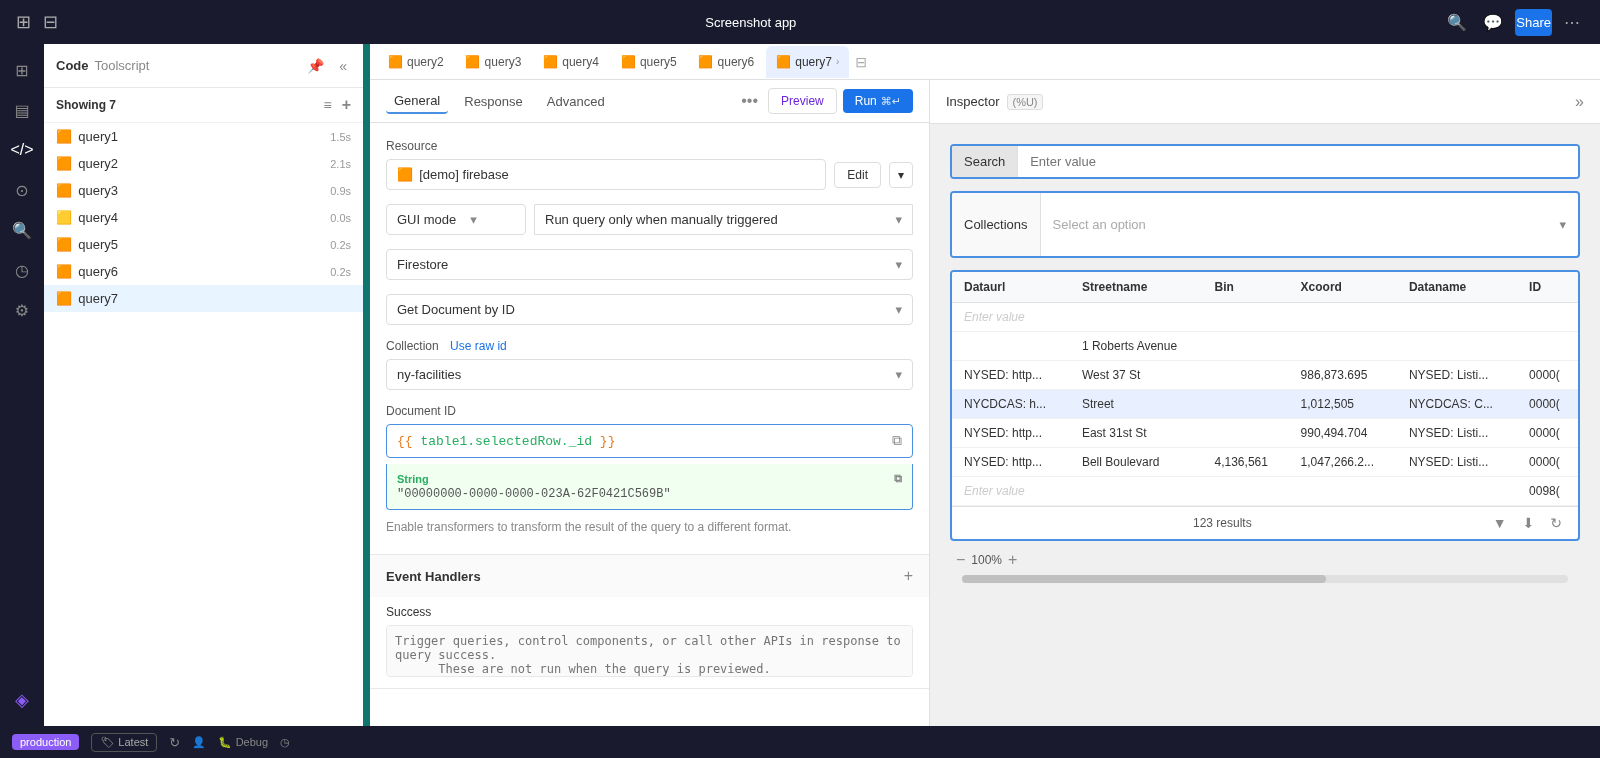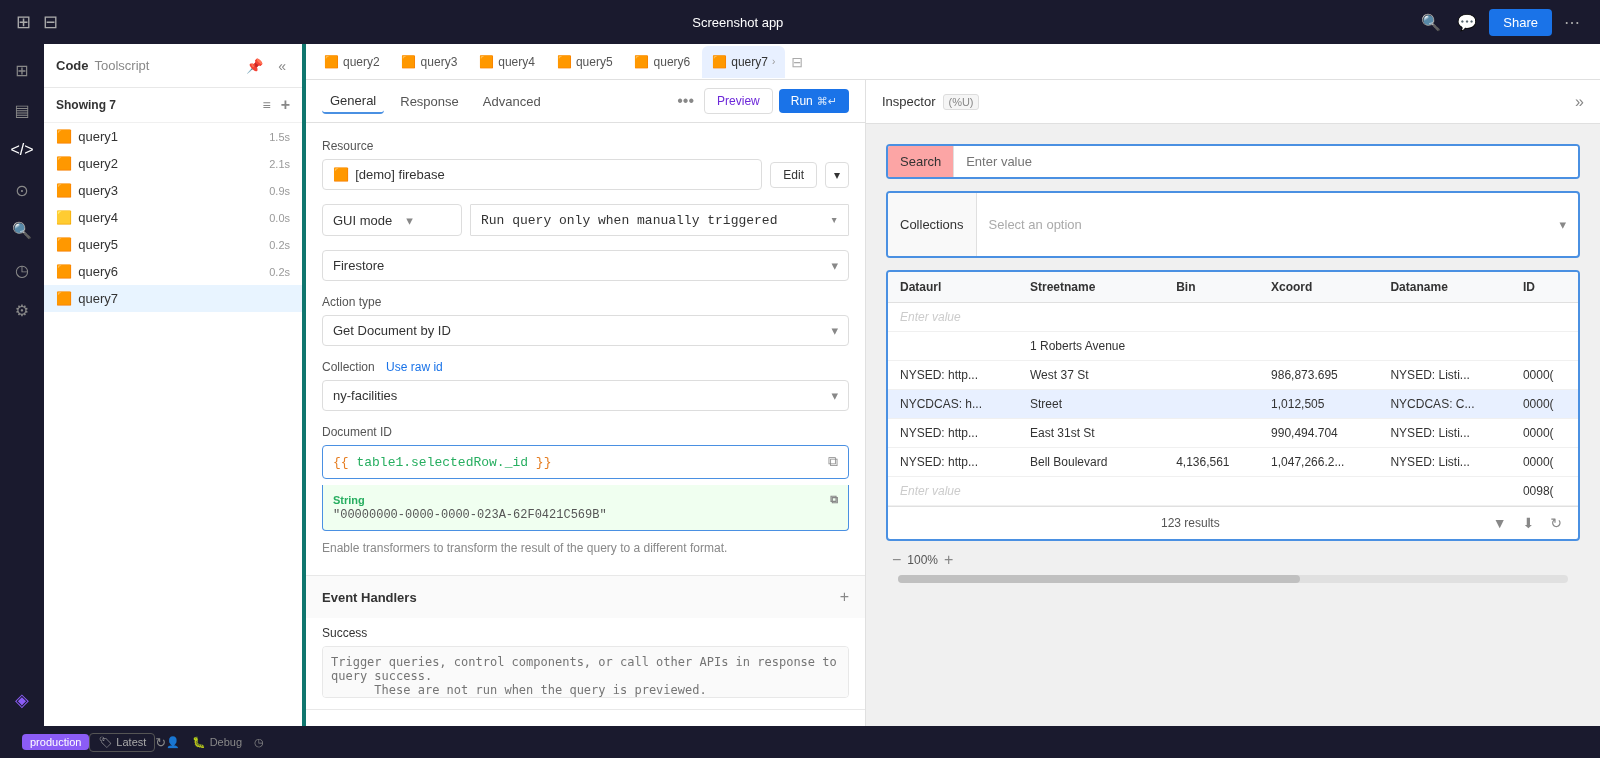--- a/index.html
+++ b/index.html
@@ -10,21 +10,21 @@
     .top-bar { height: 44px; background: #1a1a2e; display: flex; align-items: center; justify-content: space-between; padding: 0 16px; color: white; flex-shrink: 0; }
     .main-area { display: flex; flex: 1; overflow: hidden; }
 
     
     .icon-sidebar { width: 44px; background: #1a1a2e; display: flex; flex-direction: column; align-items: center; padding-top: 8px; gap: 4px; flex-shrink: 0; }
     .icon-sidebar .icon-btn { width: 36px; height: 36px; display: flex; align-items: center; justify-content: center; color: #888; border-radius: 6px; cursor: pointer; font-size: 16px; }
     .icon-sidebar .icon-btn.active { color: white; }
     .icon-sidebar .bottom { margin-top: auto; margin-bottom: 8px; }
 
     
-    .queries-panel { width: 262px; background: #fff; border-right: 4px solid #0f766e; display: flex; flex-direction: column; flex-shrink: 0; }
+    .queries-panel { width: 326px; background: #fff; border-right: 7px solid #0f766e; display: flex; flex-direction: column; flex-shrink: 0; }
     .queries-header { height: 44px; display: flex; align-items: center; padding: 0 12px; border-bottom: 1px solid #e8e8e8; gap: 6px; }
     .queries-header .icon-action { color: #888; cursor: pointer; font-size: 14px; padding: 4px; border-radius: 4px; }
     .showing-label { padding: 8px 12px; font-size: 12px; font-weight: 600; color: #333; border-bottom: 1px solid #f0f0f0; display: flex; align-items: center; gap: 6px; }
     .query-list { flex: 1; overflow-y: auto; }
     .query-item { display: flex; align-items: center; padding: 6px 12px; cursor: pointer; border-radius: 0; gap: 6px; }
     .query-item.active { background: #e8f4ff; }
     .query-item .q-name { flex: 1; font-size: 13px; color: #333; }
     .query-item .q-time { font-size: 11px; color: #999; }
 
     
@@ -52,21 +52,21 @@
     .form-label { font-size: 12px; color: #555; font-weight: 500; }
     .form-label .use-raw { color: #1a73e8; cursor: pointer; font-weight: normal; }
 
     .resource-row { display: flex; align-items: center; gap: 8px; }
     .resource-display { flex: 1; border: 1px solid #ddd; border-radius: 4px; padding: 7px 10px; font-size: 13px; display: flex; align-items: center; gap: 6px; color: #333; }
     .btn-edit { padding: 5px 12px; border: 1px solid #ddd; border-radius: 4px; font-size: 12px; cursor: pointer; background: #fff; color: #333; }
     .btn-chevron { padding: 5px 8px; border: 1px solid #ddd; border-radius: 4px; font-size: 12px; cursor: pointer; background: #fff; color: #333; }
 
     .mode-trigger-row { display: flex; gap: 8px; }
     .mode-select { padding: 7px 10px; border: 1px solid #ddd; border-radius: 4px; font-size: 13px; appearance: none; cursor: pointer; background: #fff; color: #333; display: flex; align-items: center; gap: 6px; min-width: 140px; position: relative; }
-    .trigger-select { flex: 1; padding: 7px 10px; border: 1px solid #ddd; border-radius: 1px; font-size: 13px; background: #fff; color: #333; display: flex; align-items: center; justify-content: space-between; cursor: pointer; font-family: Liberation Mono, monospace; }
+    .trigger-select { flex: 1; padding: 7px 10px; border: 1px solid #ddd; border-radius: 1px; font-size: 13px; background: #fff; color: #333; display: flex; align-items: center; justify-content: space-between; cursor: pointer; }
 
     .select-field { padding: 7px 10px; border: 1px solid #ddd; border-radius: 4px; font-size: 13px; background: #fff; color: #333; display: flex; align-items: center; justify-content: space-between; cursor: pointer; }
     .select-field .chevron { color: #888; }
 
     .document-id-field { border: 1px solid #4a90e2; border-radius: 4px; padding: 8px 10px; font-size: 13px; font-family: 'Courier New', monospace; background: #fff; color: #333; position: relative; display: flex; align-items: center; justify-content: space-between; }
     .doc-id-text { color: #333; }
     .doc-id-text .tmpl-open { color: #e67e22; }
     .doc-id-text .tmpl-prop { color: #27ae60; }
     .doc-id-text .tmpl-close { color: #e67e22; }
     .copy-icon { color: #888; cursor: pointer; font-size: 14px; }
@@ -90,50 +90,50 @@
     
     .right-panel { flex: 1; background: #f0f0f0; display: flex; flex-direction: column; overflow: hidden; }
     .inspector-header { height: 44px; background: #fff; display: flex; align-items: center; padding: 0 16px; border-bottom: 1px solid #e0e0e0; gap: 8px; }
     .inspector-title { font-size: 13px; font-weight: 500; color: #333; }
     .inspector-shortcut { font-size: 11px; color: #888; background: #f5f5f5; border: 1px solid #ddd; padding: 1px 4px; border-radius: 3px; }
     .collapse-btn { margin-left: auto; color: #888; cursor: pointer; }
 
     
     .canvas-area { flex: 1; padding: 20px; overflow: auto; position: relative; }
     .search-widget { background: #fff; border: 2px solid #4a90e2; border-radius: 4px; padding: 0; margin-bottom: 12px; display: flex; align-items: stretch; overflow: hidden; }
-    .search-label { padding: 8px 12px; font-size: 13px; font-weight: 500; color: #333; border-right: 1px solid #e0e0e0; background: #fca5a5; display: flex; align-items: center; }
+    .search-label { padding: 8px 12px; font-size: 13px; font-weight: 500; color: #333; border-right: 1px solid #e0e0e0; background: #e5e5e5; display: flex; align-items: center; }
     .search-input { flex: 1; padding: 8px 12px; font-size: 13px; color: #aaa; border: none; outline: none; }
     .collections-widget { background: #fff; border: 2px solid #4a90e2; border-radius: 4px; display: flex; align-items: stretch; margin-bottom: 12px; overflow: hidden; }
     .collections-label { padding: 8px 12px; font-size: 13px; font-weight: 500; color: #333; border-right: 1px solid #e0e0e0; background: #f9f9f9; display: flex; align-items: center; }
     .collections-select { flex: 1; padding: 24px 12px; font-size: 13px; color: #aaa; display: flex; align-items: center; justify-content: space-between; cursor: pointer; }
 
     
     .data-table-container { background: #fff; border: 2px solid #4a90e2; border-radius: 4px; overflow: hidden; }
     .data-table { width: 100%; border-collapse: collapse; }
     .data-table th { background: #f8f9fa; border-bottom: 1px solid #e0e0e0; padding: 8px 12px; text-align: left; font-size: 12px; font-weight: 600; color: #333; white-space: nowrap; }
     .data-table td { padding: 7px 12px; border-bottom: 1px solid #f0f0f0; font-size: 12px; color: #333; }
     .data-table tr.selected td { background: #e8f0ff; }
     .data-table td.empty { color: #ccc; font-style: italic; }
     .table-footer { display: flex; align-items: center; justify-content: flex-end; padding: 6px 12px; border-top: 1px solid #e0e0e0; gap: 8px; }
     .results-count { font-size: 12px; color: #555; flex: 1; text-align: center; }
     .footer-icon { color: #888; cursor: pointer; font-size: 14px; padding: 2px 4px; border-radius: 3px; }
 
     
-    .bottom-bar { height: 32px; background: #1a1a2e; display: flex; align-items: center; padding: 0 22px; flex-shrink: 0; }
+    .bottom-bar { height: 32px; background: #1a1a2e; display: flex; align-items: center; padding: 0 12px; gap: 12px; flex-shrink: 0; }
     .env-badge { background: #8b5cf6; color: white; font-size: 11px; padding: 2px 8px; border-radius: 4px; cursor: pointer; }
     .latest-badge { background: transparent; color: #aaa; font-size: 11px; padding: 2px 8px; border: 1px solid #555; border-radius: 4px; display: flex; align-items: center; gap: 4px; cursor: pointer; }
     .bottom-center { flex: 1; text-align: center; font-size: 11px; color: #888; }
     .bottom-right { display: flex; align-items: center; gap: 12px; font-size: 11px; color: #888; }
     .debug-btn { color: #888; cursor: pointer; display: flex; align-items: center; gap: 4px; }
 
     
     .top-bar-left { display: flex; align-items: center; gap: 12px; }
     .app-title { color: white; font-size: 13px; font-weight: 500; }
     .top-bar-right { display: flex; align-items: center; gap: 8px; }
-    .btn-share { background: #1a73e8; color: white; border: none; padding: 6px 14px; border-radius: 4px; font-size: 13px; cursor: pointer; font-weight: 500; }
+    .btn-share { background: #1a73e8; color: white; border: none; padding: 6px 1px; border-radius: 4px; font-size: 13px; cursor: pointer; font-weight: 500; }
     .btn-top-icon { color: #aaa; cursor: pointer; font-size: 16px; padding: 4px; }
     .zoom-btn { color: #888; cursor: pointer; font-size: 16px; padding: 2px 6px; border-radius: 3px; }
     .zoom-level { font-size: 12px; color: #555; }
 
     .scrollbar-h { height: 8px; background: #e0e0e0; border-radius: 4px; margin: 4px 12px; }
     .scrollbar-track { height: 100%; background: #c0c0c0; border-radius: 4px; width: 60%; }
   </style>
 </head>
 <body>
 
@@ -296,21 +296,20 @@
             </div>
 
             <div class="form-row">
               <div class="select-field">
                 <span>Firestore</span>
                 <span class="chevron">▾</span>
               </div>
             </div>
 
             <div class="form-row">
-              <span class="form-label">Action type</span>
               <div class="select-field">
                 <span>Get Document by ID</span>
                 <span class="chevron">▾</span>
               </div>
             </div>
 
             <div class="form-row">
               <span class="form-label">
                 <span>Collection</span>
                 <span class="use-raw" style="margin-left:8px;color:#1a73e8;cursor:pointer;">Use raw id</span>

